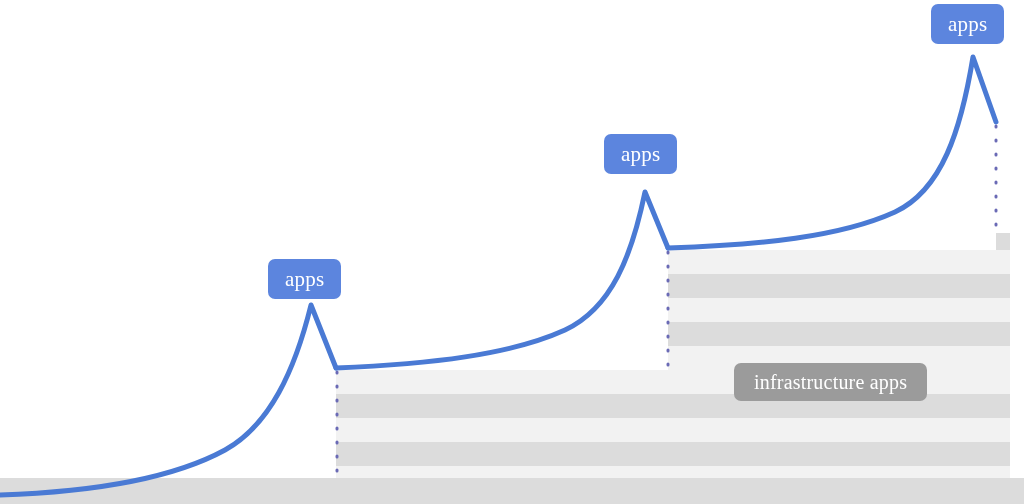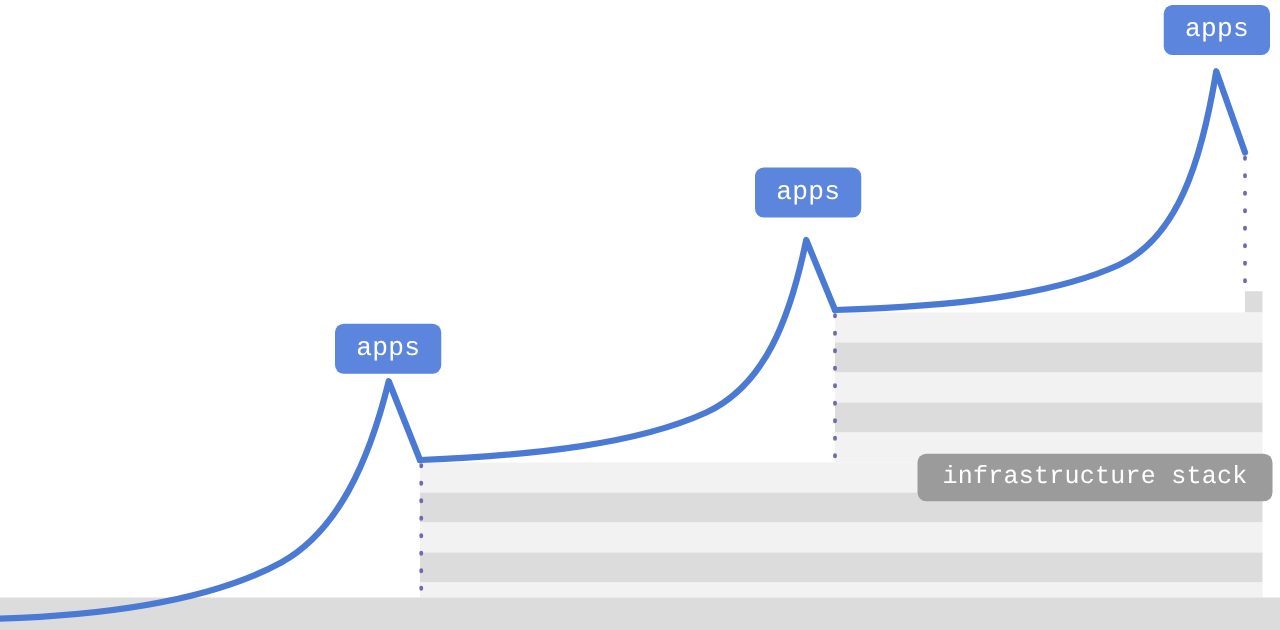--- a/index.html
+++ b/index.html
@@ -26,21 +26,21 @@
     display: block;
   }
   .chip {
     position: absolute;
     display: flex;
     align-items: center;
     justify-content: center;
     box-sizing: border-box;
     border-radius: 7px;
     color: #ffffff;
-    font-family: Liberation Mono, monospace;
+    font-family: Liberation Serif, serif;
     letter-spacing: 0.2px;
     white-space: nowrap;
     line-height: 1;
   }
   .chip-apps {
     background: #5c85de;
     font-size: 21px;
     height: 40px;
     padding: 0 17px;
   }
@@ -100,16 +100,16 @@
 
   <div class="chip chip-apps" id="chip-apps-2">
     <span>apps</span>
   </div>
 
   <div class="chip chip-apps" id="chip-apps-3">
     <span>apps</span>
   </div>
 
   <div class="chip chip-stack" id="chip-infra">
-    <span>infrastructure stack</span>
+    <span>infrastructure apps</span>
   </div>
 
 </div>
 
 </body></html>

